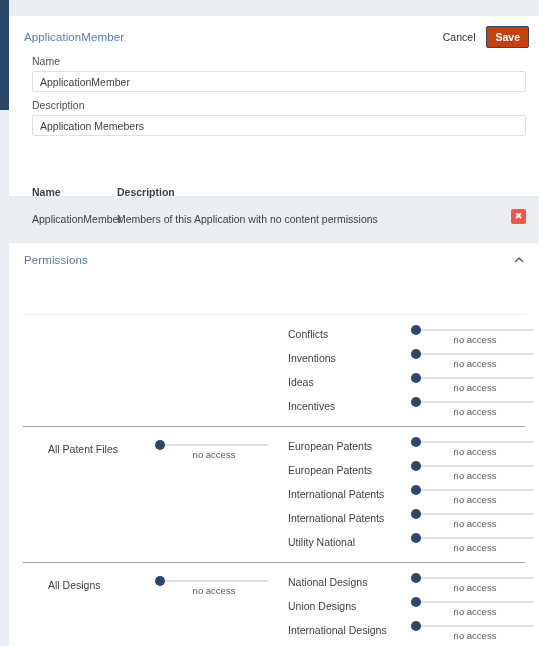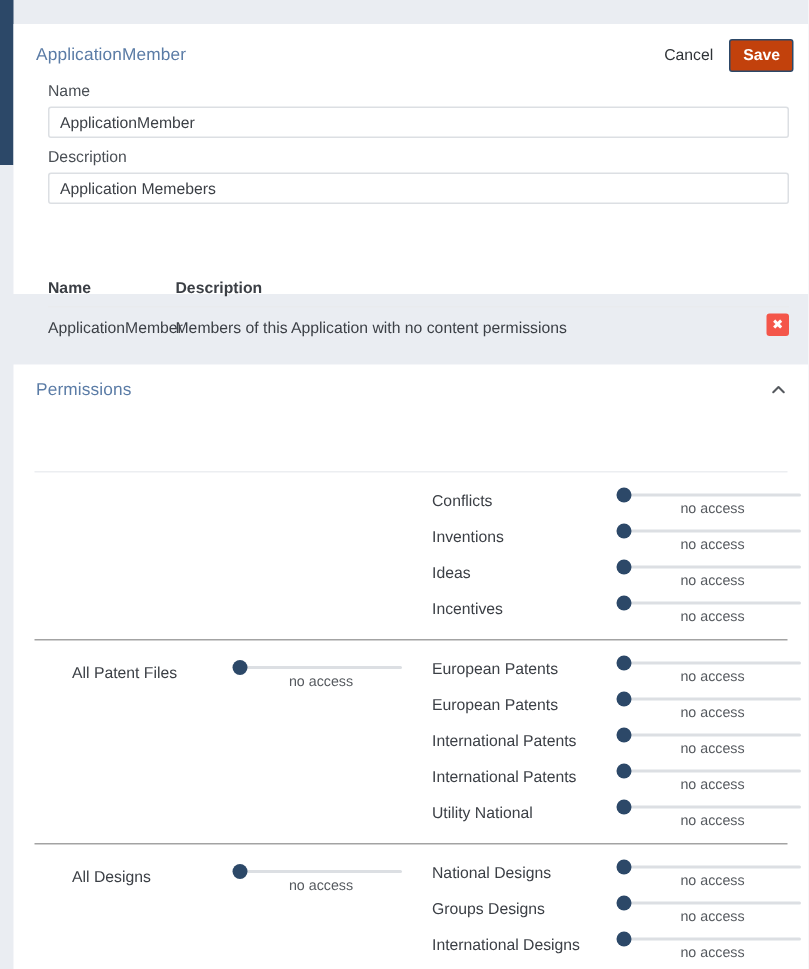--- a/index.html
+++ b/index.html
@@ -428,21 +428,21 @@
           <div class="pg-right">
             <div class="pg-item">
               <span class="lbl">National Designs</span>
               <div class="slider sl-right">
                 <div class="track"></div>
                 <div class="thumb" style="left:0%"></div>
                 <div class="val">no access</div>
               </div>
             </div>
             <div class="pg-item">
-              <span class="lbl">Groups Designs</span>
+              <span class="lbl">Union Designs</span>
               <div class="slider sl-right">
                 <div class="track"></div>
                 <div class="thumb" style="left:0%"></div>
                 <div class="val">no access</div>
               </div>
             </div>
             <div class="pg-item">
               <span class="lbl">International Designs</span>
               <div class="slider sl-right">
                 <div class="track"></div>

